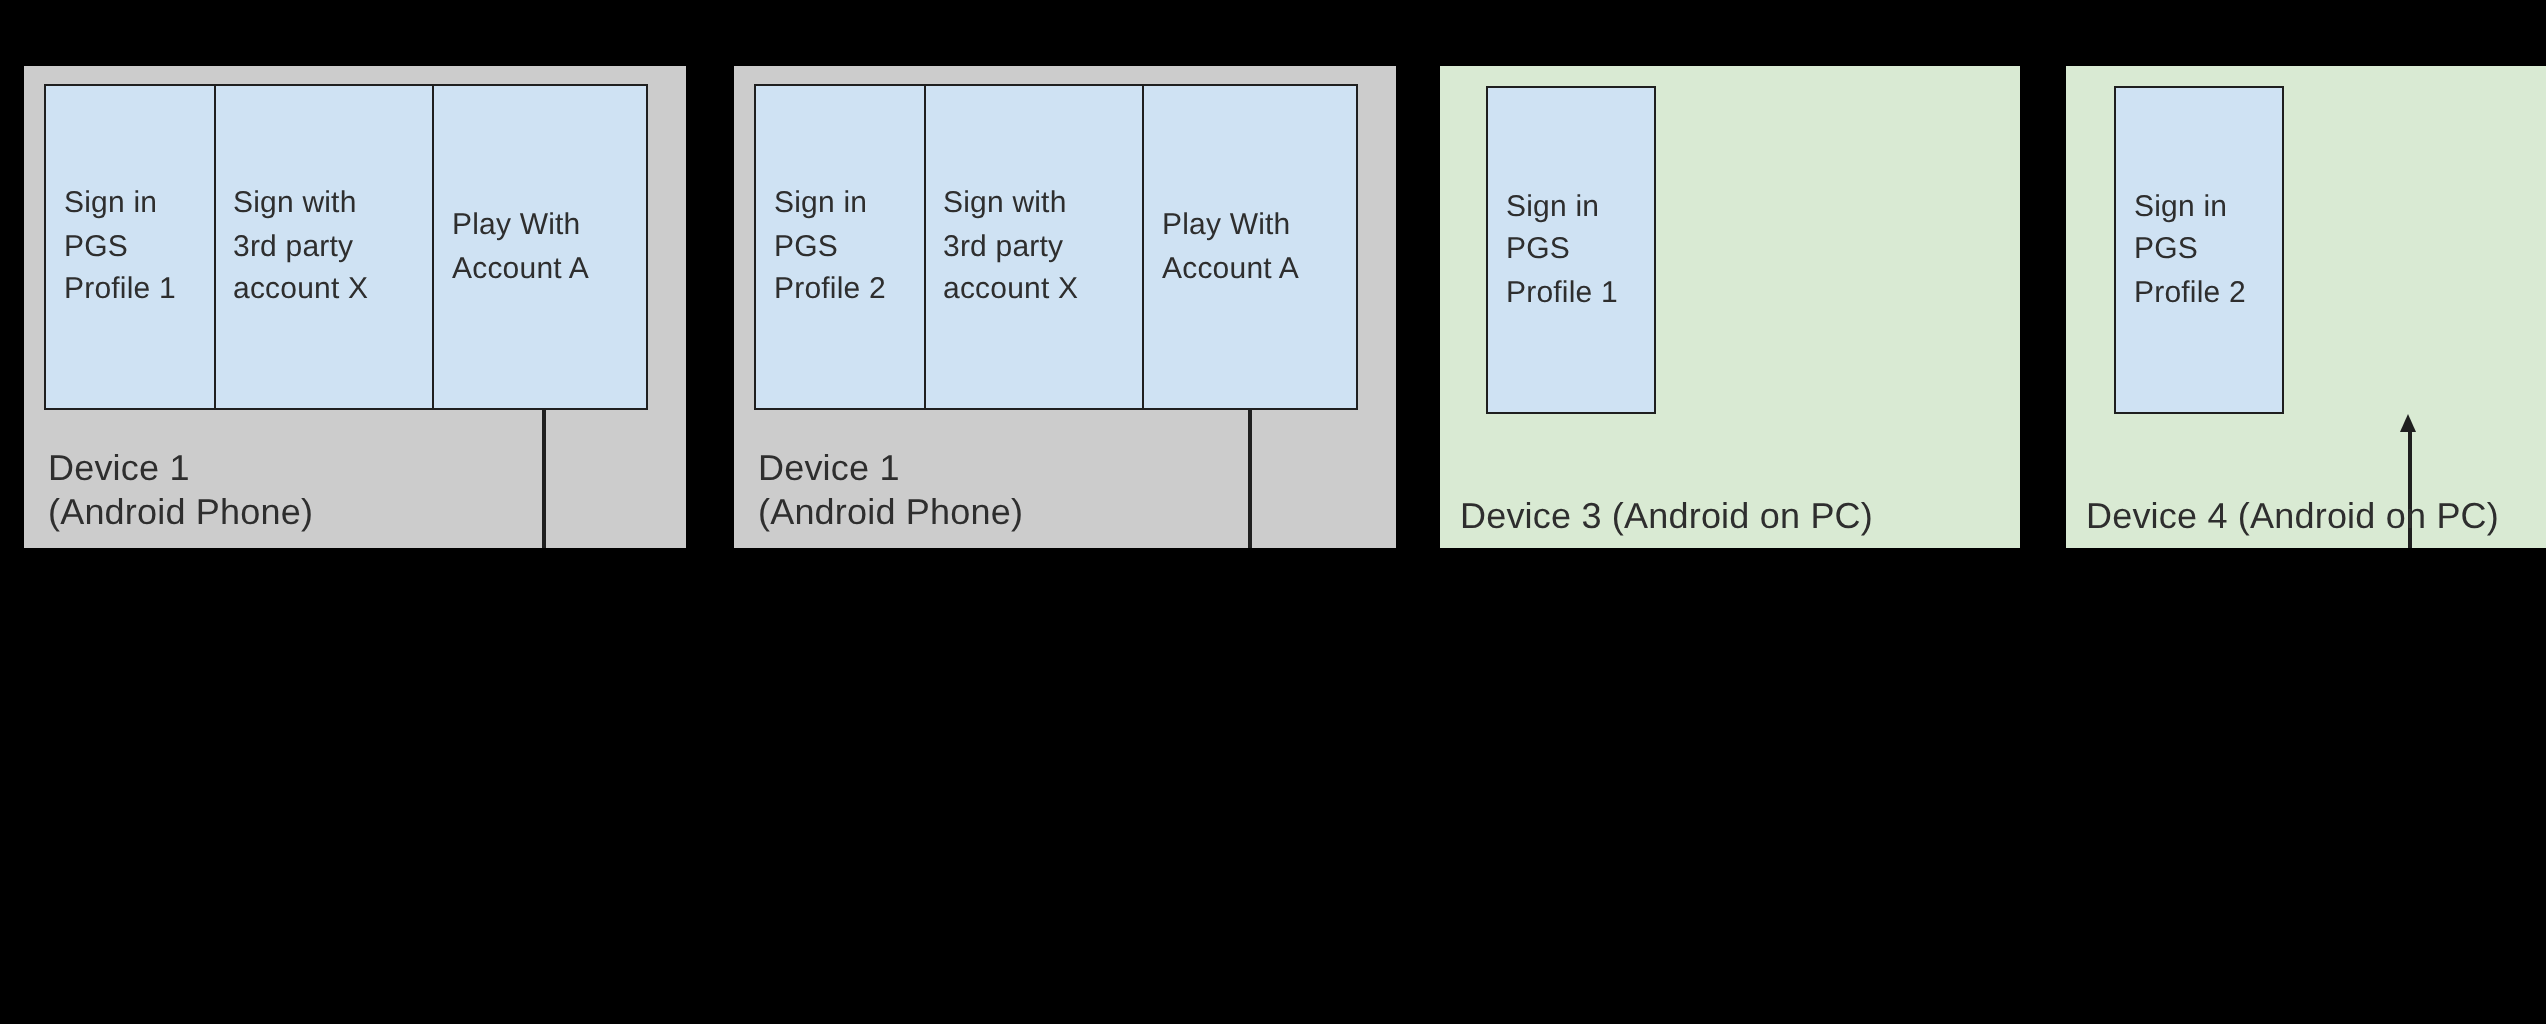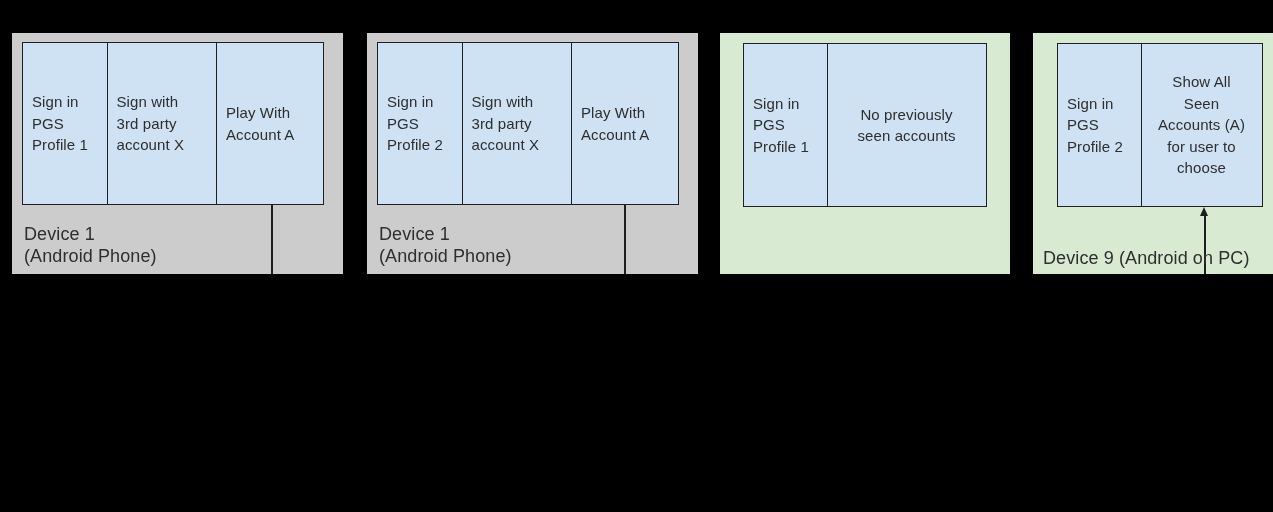--- a/index.html
+++ b/index.html
@@ -103,34 +103,28 @@
     <div class="vline" style="left:257px; top:172px; height:69px;"></div>
     <div class="device-label" style="left:12px; top:190px;">Device 1
 (Android Phone)</div>
   </div>
 
   <div class="card pc" style="left:720px; width:290px;">
     <div class="row" style="left:23px; top:10px; height:164px;">
       <div class="cell left" style="width:85px;">Sign in
 PGS
 Profile 1</div>
-      <div class="cell center" style="width:160px;">No previously
-seen accounts</div>
     </div>
+    <div class="device-label" style="left:10px; top:214px;">Device 3 (Android on PC)</div>
   </div>
 
   <div class="card pc" style="left:1033px; width:240px;">
     <div class="row" style="left:24px; top:10px; height:164px;">
       <div class="cell left" style="width:85px;">Sign in
 PGS
 Profile 2</div>
-      <div class="cell center" style="width:122px;">Show All
-Seen
-Accounts (A)
-for user to
-choose</div>
     </div>
     <div class="arrowhead" style="left:167px; top:174px;"></div>
     <div class="vline" style="left:171px; top:182px; height:59px;"></div>
-    <div class="device-label" style="left:10px; top:214px;">Device 9 (Android on PC)</div>
+    <div class="device-label" style="left:10px; top:214px;">Device 4 (Android on PC)</div>
   </div>
 
 </div>
 
 </body></html>

